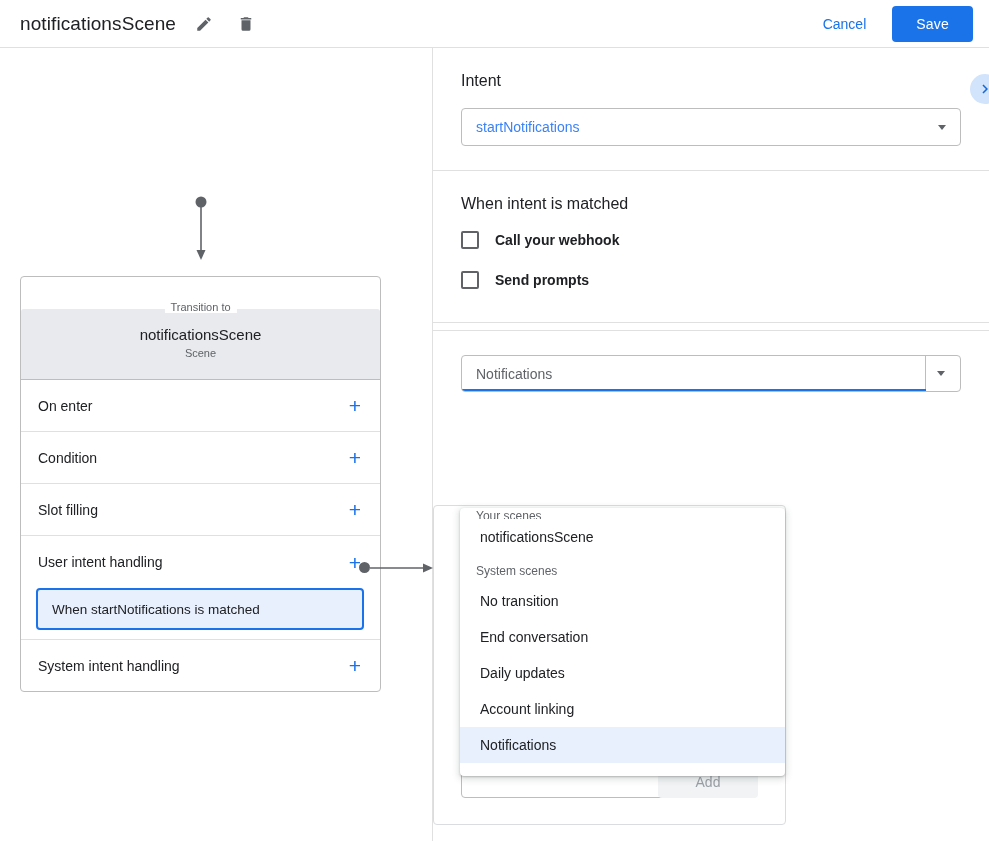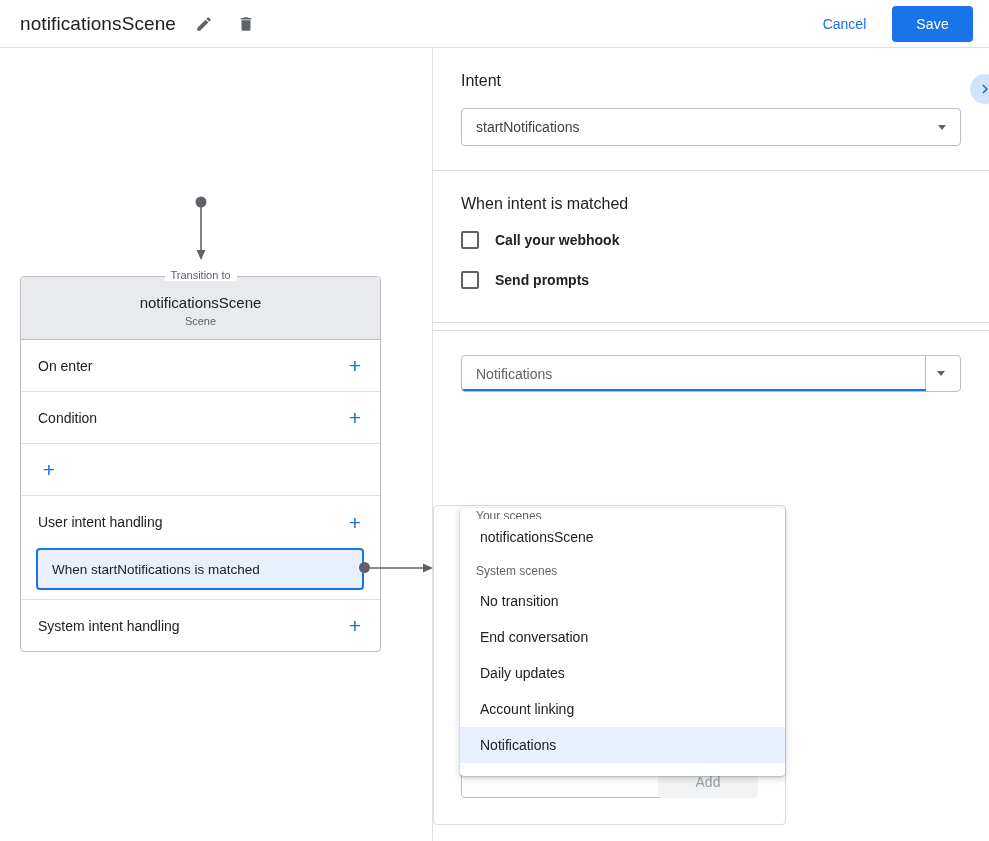--- a/index.html
+++ b/index.html
@@ -117,25 +117,26 @@
     position: absolute;
     left: 20px; top: 228px;
     width: 361px;
     border: 1px solid #bdbdbd;
     border-radius: 4px;
     background: #fff;
     overflow: visible;
   }
   .scene-head {
     background: #e8eaed;
-    padding: 17px 0 12px;
+    padding: 17px 0 20px;
     text-align: center;
     border-bottom: 1px solid #bdbdbd;
     border-radius: 3px 3px 0 0;
     position: relative;
+    margin-top: 32px;
   }
   .scene-head .legend2 {
     position: absolute;
     top: -8px; left: 50%;
     transform: translateX(-50%);
     background: #fff;
     padding: 0 6px;
     font-size: 11px;
     color: #5f6368;
   }
@@ -206,21 +207,21 @@
 
   
   .select-outlined {
     height: 38px;
     border: 1px solid #bdbdbd;
     border-radius: 4px;
     display: flex;
     align-items: center;
     padding: 0 10px 0 14px;
     font-size: 14px;
-    color: #404040;
+    color: #3b82f6;
     background: #fff;
     cursor: pointer;
     gap: 28px;
   }
   .select-outlined .val { flex: 1; }
   .caret {
     width: 0; height: 0;
     border-left: 4.5px solid transparent;
     border-right: 4.5px solid transparent;
     border-top: 5px solid #5f6368;
@@ -416,20 +417,21 @@
         <span class="label">On enter</span>
         <span class="plus">+</span>
       </div>
 
       <div class="scene-row">
         <span class="label">Condition</span>
         <span class="plus">+</span>
       </div>
 
       <div class="scene-row">
+        <span class="label">Slot filling</span>
         <span class="plus">+</span>
       </div>
 
       <div class="scene-row" style="border-bottom:none;">
         <span class="label">User intent handling</span>
         <span class="plus">+</span>
       </div>
 
       <div class="intent-chip-wrap">
         <div class="intent-chip">When startNotifications is matched</div>

